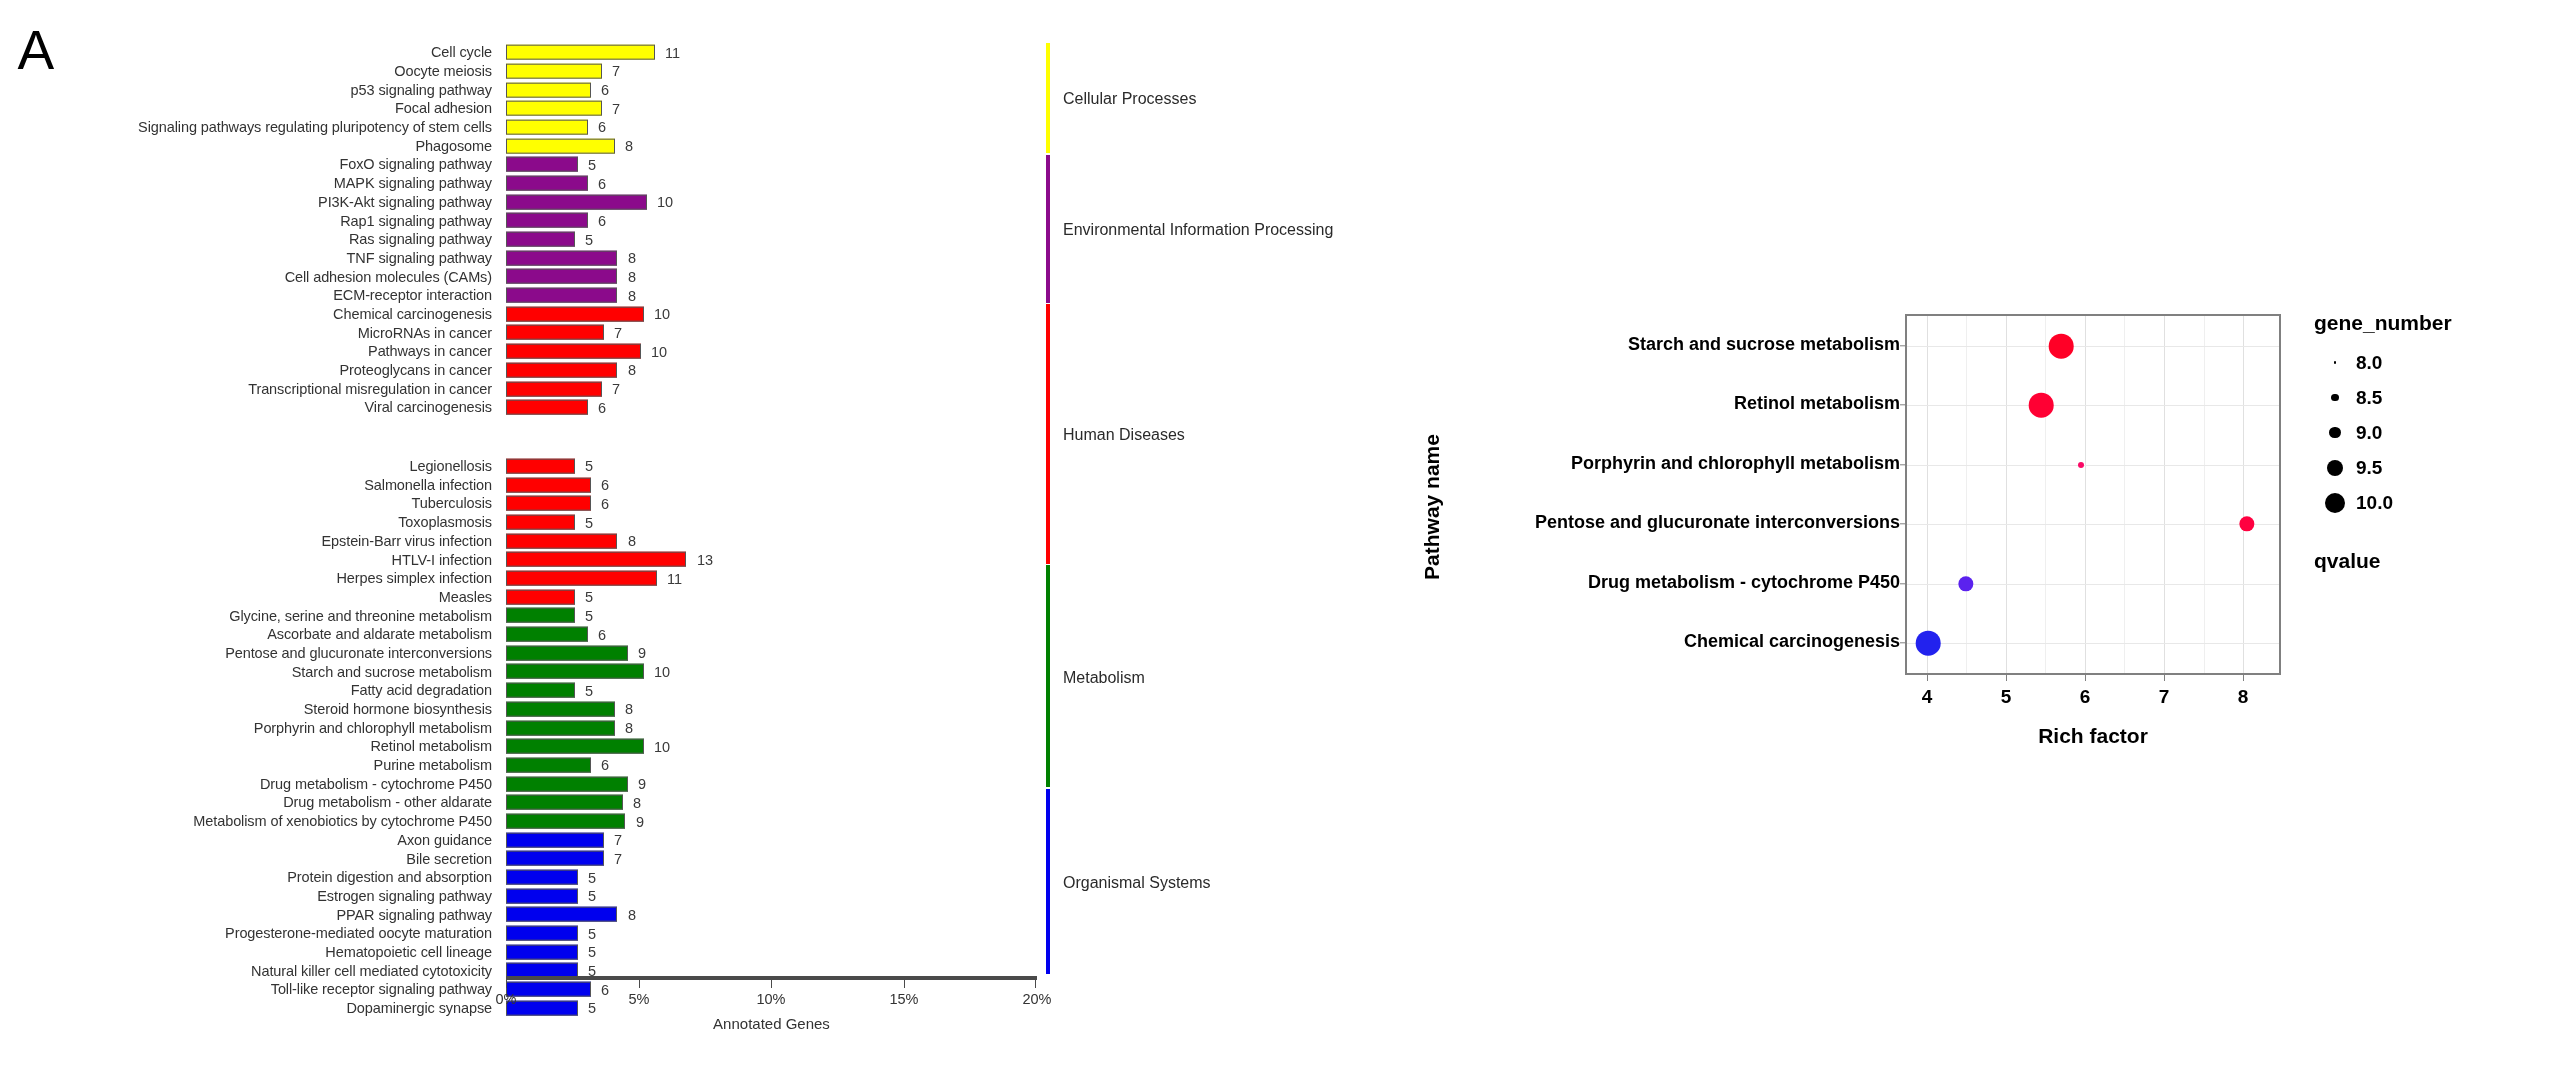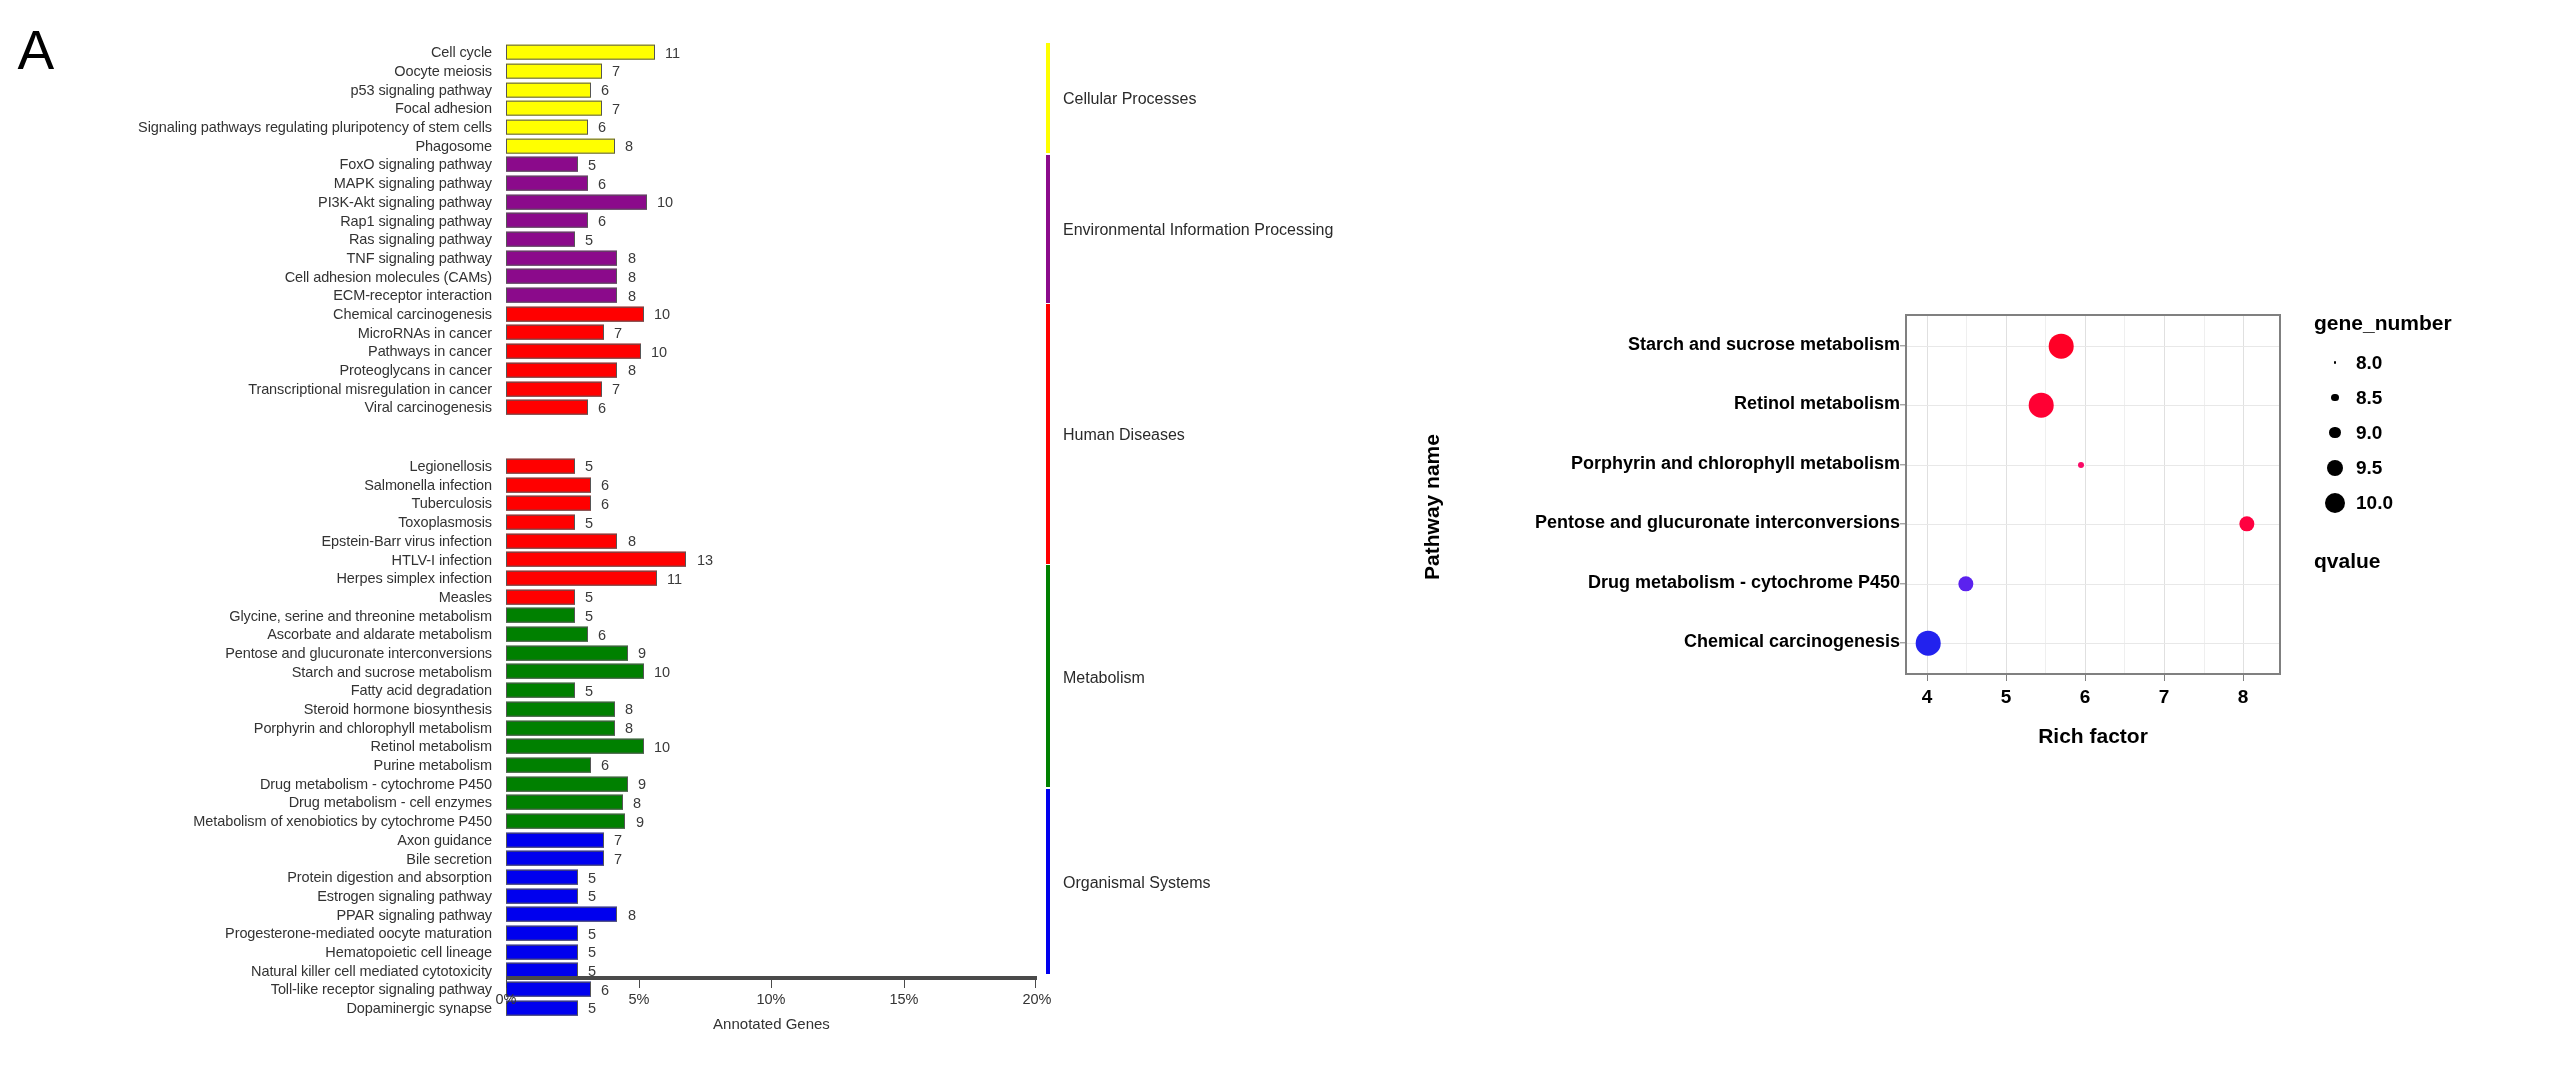--- a/index.html
+++ b/index.html
@@ -575,21 +575,21 @@
         </div>
       </div>
       <div class="bar-row" style="height: 18.7px;">
         <div class="bar-label">Drug metabolism - cytochrome P450</div>
         <div class="bar-track" style="height: 18.7px;">
           <div class="bar-rect" style="width: 122px; background: rgb(0, 128, 0); height: 15px; top: 1.8px;"></div>
           <div class="bar-value" style="left: 132px;">9</div>
         </div>
       </div>
       <div class="bar-row" style="height: 18.7px;">
-        <div class="bar-label">Drug metabolism - cell enzymes</div>
+        <div class="bar-label">Drug metabolism - other aldarate</div>
         <div class="bar-track" style="height: 18.7px;">
           <div class="bar-rect" style="width: 117px; background: rgb(0, 128, 0); height: 15px; top: 1.8px;"></div>
           <div class="bar-value" style="left: 127px;">8</div>
         </div>
       </div>
       <div class="bar-row" style="height: 18.7px;">
         <div class="bar-label">Metabolism of xenobiotics by cytochrome P450</div>
         <div class="bar-track" style="height: 18.7px;">
           <div class="bar-rect" style="width: 119px; background: rgb(0, 128, 0); height: 15px; top: 1.8px;"></div>
           <div class="bar-value" style="left: 130px;">9</div>

